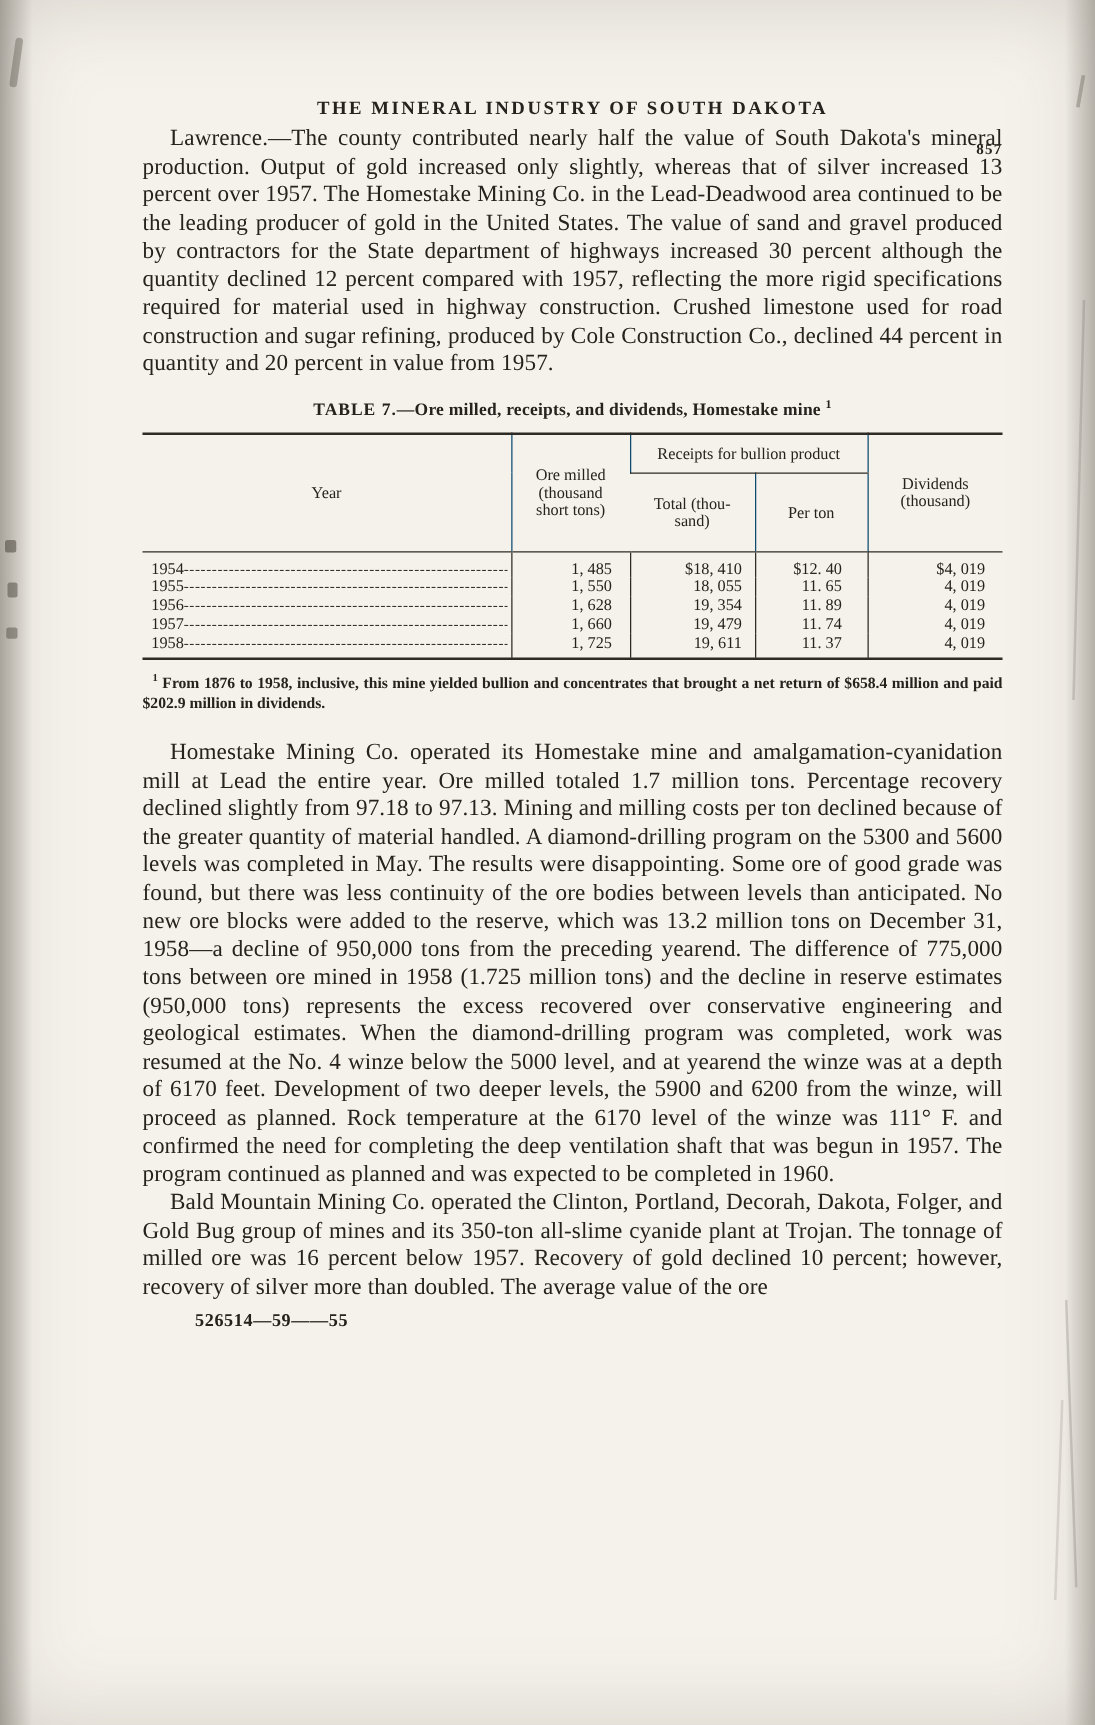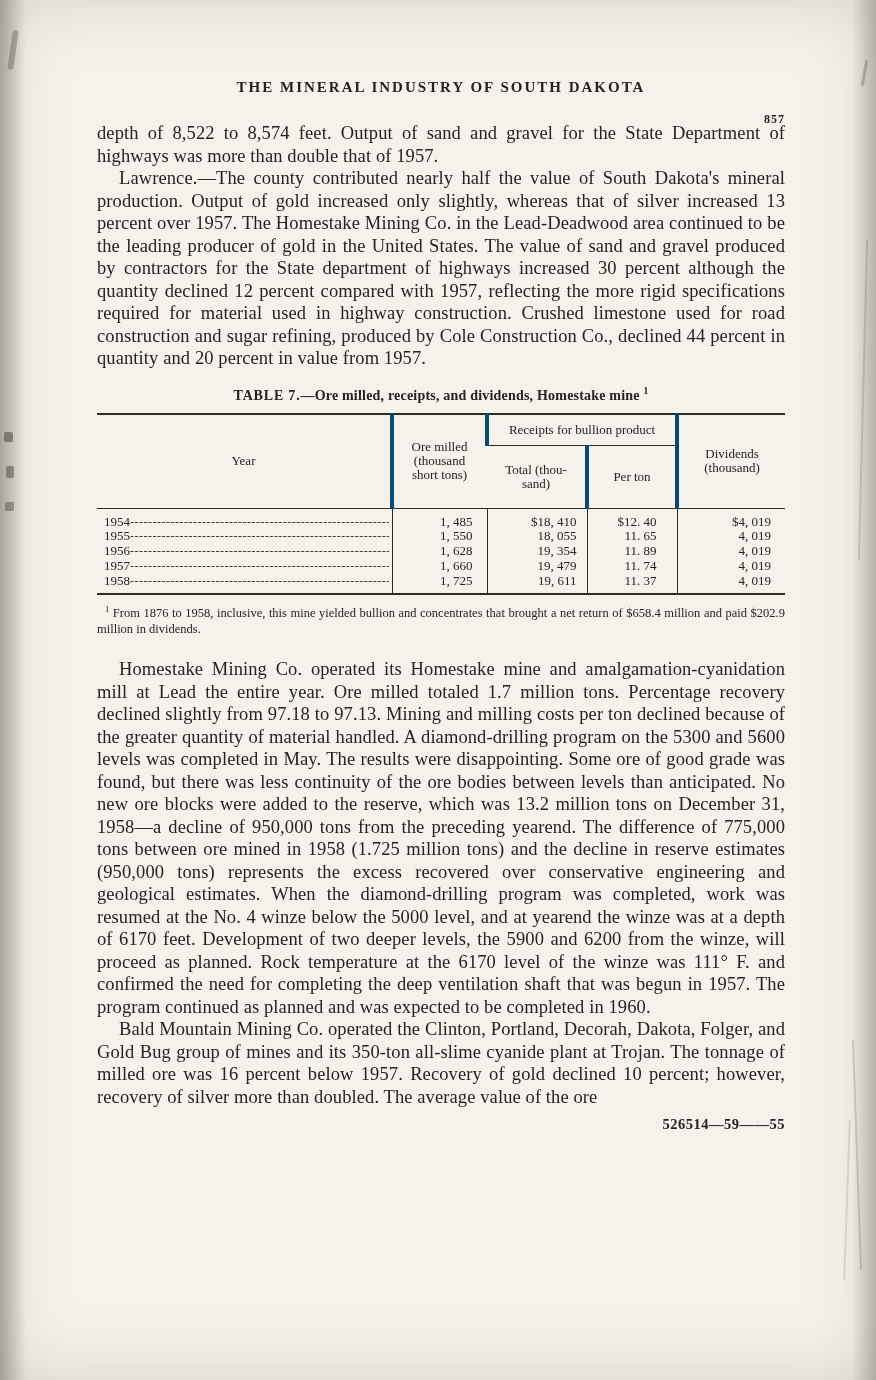--- a/index.html
+++ b/index.html
@@ -31,21 +31,21 @@
   .a1 { left: 4px; top: 432px; width: 9px; height: 10px; opacity: .55; border-radius: 2px; }
   .a2 { left: 6px; top: 466px; width: 8px; height: 12px; opacity: .5; border-radius: 2px; }
   .a3 { left: 5px; top: 502px; width: 9px; height: 9px; opacity: .45; border-radius: 2px; }
   .a4 { left: 10px; top: 30px; width: 6px; height: 40px; opacity: .35; transform: rotate(8deg); border-radius: 3px; }
   .a5 { right: 12px; top: 240px; width: 2px; height: 320px; opacity: .18; transform: rotate(1.5deg); }
   .a6 { right: 18px; top: 1040px; width: 2px; height: 230px; opacity: .20; transform: rotate(-2deg); }
   .a7 { right: 28px; top: 1120px; width: 2px; height: 160px; opacity: .15; transform: rotate(2deg); }
   .a8 { right: 10px; top: 60px; width: 3px; height: 26px; opacity: .3; transform: rotate(10deg); }
 
   .content {
-    position: absolute; left: 97px; top: 0; width: 688px;
+    position: absolute; left: 114px; top: 0; width: 688px;
   }
 
   .running-head {
     margin-top: 78px;
     position: relative;
     text-align: center;
     height: 22px;
   }
   .head-title {
     font-weight: bold;
@@ -90,21 +90,21 @@
     border-top: 2px solid #2e2b25;
     border-bottom: 2px solid #2e2b25;
     font-size: 13px;
     color: #26231e;
   }
   .data-table th {
     font-weight: normal;
     text-align: center;
     vertical-align: middle;
     white-space: pre-line;
-    border-left: 4px solid #0c4a6e;
+    border-left: 1px solid #0c4a6e;
     border-bottom: 1px solid #2e2b25;
     padding: 2px 3px;
     line-height: 14px;
   }
   .data-table th:first-child, .data-table td:first-child { border-left: none; }
   .data-table tr.group-row th.col-group { height: 26px; }
   .data-table tr.sub-row th { height: 58px; }
   .data-table td {
     border-left: 1px solid #2e2b25;
     padding: 0 3px;
@@ -129,31 +129,31 @@
     content: "--------------------------------------------------------------------------------------------------------------------------------------------";
     letter-spacing: 0.5px;
   }
 
   .table-footnote {
     margin-top: 11px;
     font-size: 12.5px;
     line-height: 15.5px;
     text-align: justify;
     text-indent: 8px;
+    font-weight: bold;
   }
 
   .body-p.after-table { margin-top: 21px; }
 
   .footer-mark {
     margin-top: 8px;
     padding-left: 42px;
     font-weight: bold;
     font-size: 14.5px;
     letter-spacing: 0.5px;
-    text-align: right;
   }
 </style>
 </head>
 <body>
 
 <div class="page">
   <div class="edge-left"></div>
   <div class="edge-right"></div>
   <div class="artifact a1"></div>
   <div class="artifact a2"></div>
@@ -164,21 +164,20 @@
   <div class="artifact a7"></div>
   <div class="artifact a8"></div>
 
   <div class="content">
 
     <div class="running-head">
       <span class="head-title">THE MINERAL INDUSTRY OF SOUTH DAKOTA</span>
       <span class="page-num">857</span>
     </div>
 
-    <p class="body-p first">depth of 8,522 to 8,574 feet. Output of sand and gravel for the State Department of highways was more than double that of 1957.</p>
 
     <p class="body-p indent"><span class="lead">Lawrence.</span><span>—The county contributed nearly half the value of South Dakota's mineral production. Output of gold increased only slightly, whereas that of silver increased 13 percent over 1957. The Homestake Mining Co. in the Lead-Deadwood area continued to be the leading producer of gold in the United States. The value of sand and gravel produced by contractors for the State department of highways increased 30 percent although the quantity declined 12 percent compared with 1957, reflecting the more rigid specifications required for material used in highway construction. Crushed limestone used for road construction and sugar refining, produced by Cole Construction Co., declined 44 percent in quantity and 20 percent in value from 1957.</span></p>
 
     <div class="table-block">
       <div class="table-title">
         <span class="tt-label">TABLE 7.</span><span>—Ore milled, receipts, and dividends, Homestake mine </span><sup>1</sup>
       </div>
 
       <table class="data-table">
         <colgroup>

